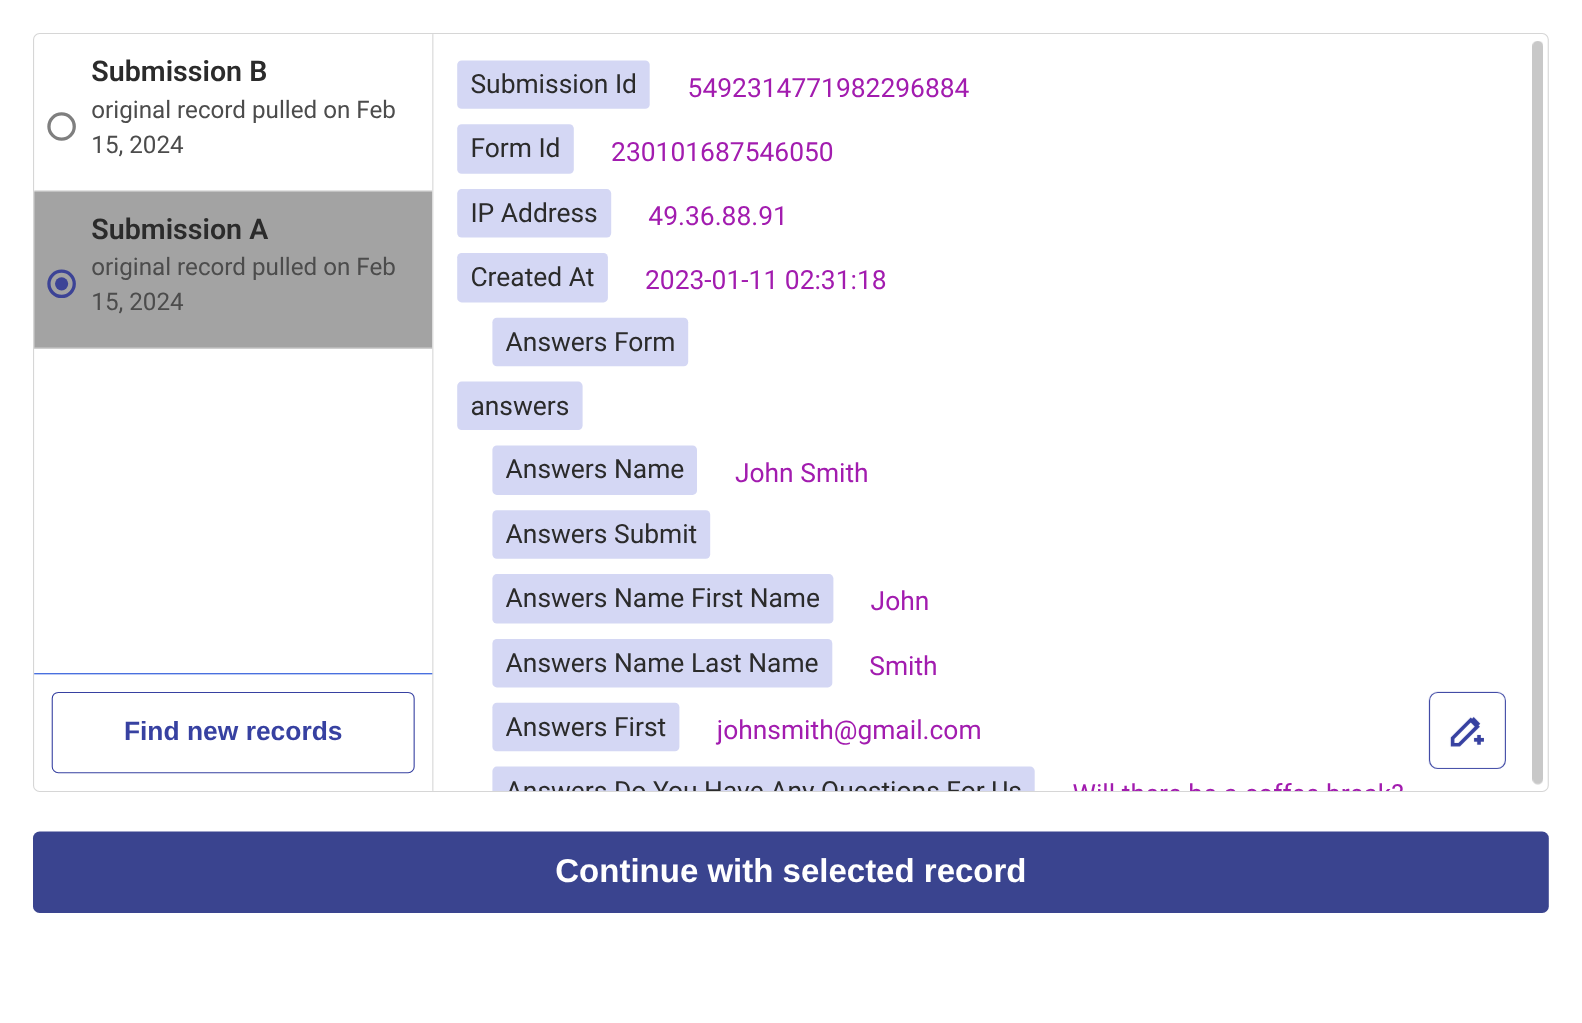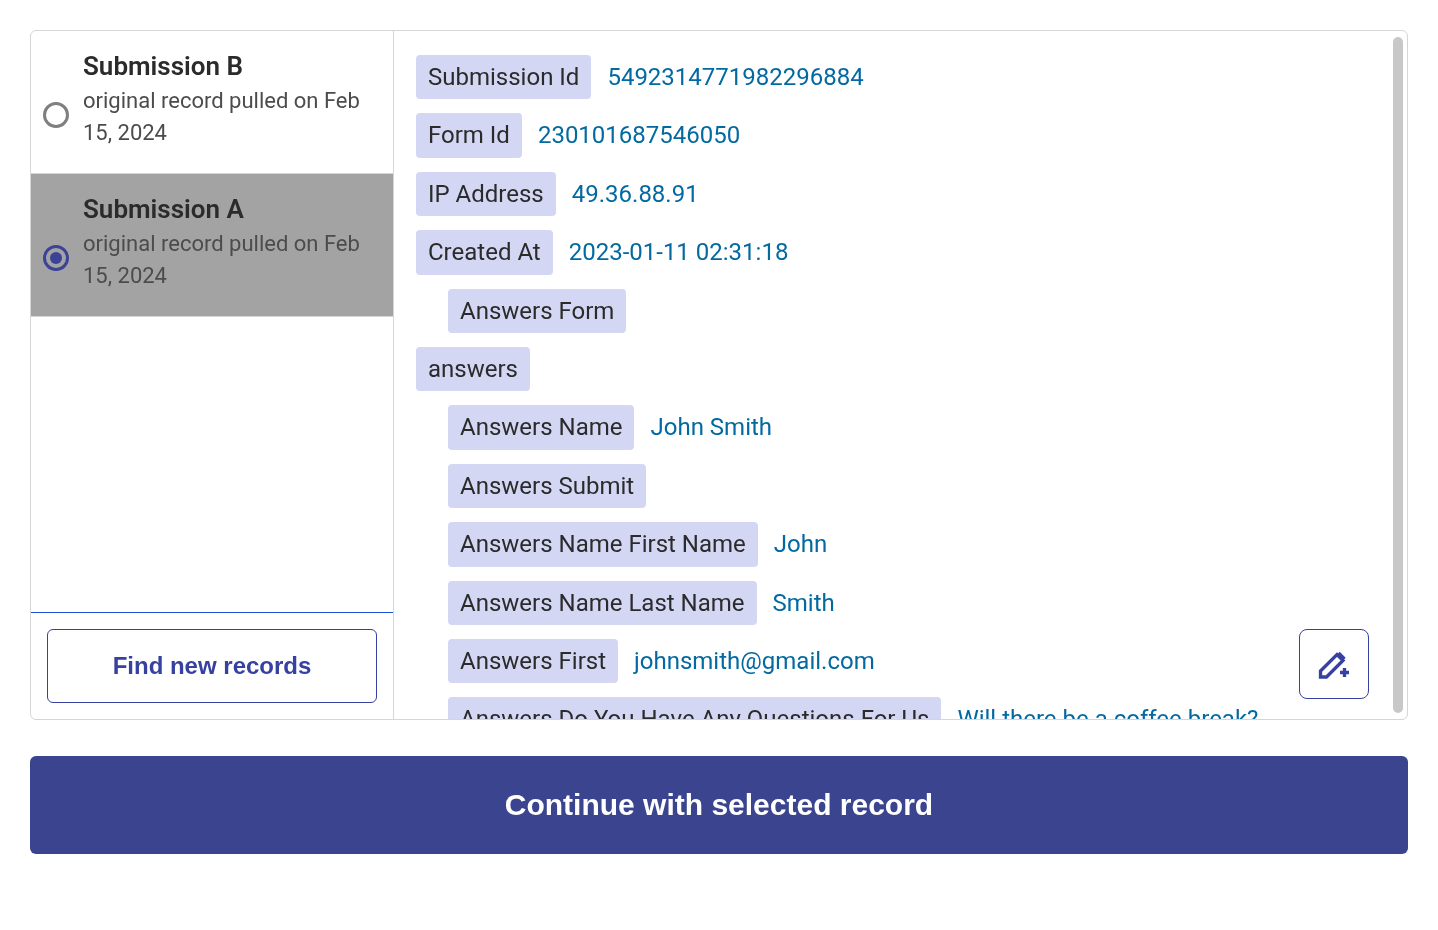--- a/index.html
+++ b/index.html
@@ -94,37 +94,37 @@
     cursor: pointer;
   }
   .detail {
     flex: 1;
     padding: 24px 22px 24px 22px;
     overflow-y: auto;
     position: relative;
   }
   .row {
     display: flex;
-    align-items: flex-start;
+    align-items: center;
     margin-bottom: 14px;
-    gap: 16px;
+    gap: 34px;
     flex-wrap: wrap;
   }
   .pill {
     background: #d4d7f4;
     color: #2b2b2b;
     font-size: 24px;
     padding: 6px 12px;
     border-radius: 4px;
     display: inline-block;
     line-height: 1.35;
   }
   .val {
     font-size: 24px;
-    color: #0369a1;
+    color: #a21caf;
     line-height: 1.35;
     padding-top: 6px;
     flex: 1;
     min-width: 120px;
   }
   .indent {
     margin-left: 32px;
   }
   .edit-btn {
     position: absolute;
@@ -137,21 +137,21 @@
     background: #fff;
     display: flex;
     align-items: center;
     justify-content: center;
     cursor: pointer;
   }
   .edit-btn svg { width: 36px; height: 36px; stroke: #3741a1; fill: none; stroke-width: 2.2; }
   .continue-btn {
     width: 100%;
     margin-top: 36px;
-    padding: 32px 10px;
+    padding: 20px 10px;
     background: #3a448f;
     color: #fff;
     border: none;
     border-radius: 6px;
     font-size: 30px;
     font-weight: 700;
     cursor: pointer;
   }
   
   .panel-scroll {

